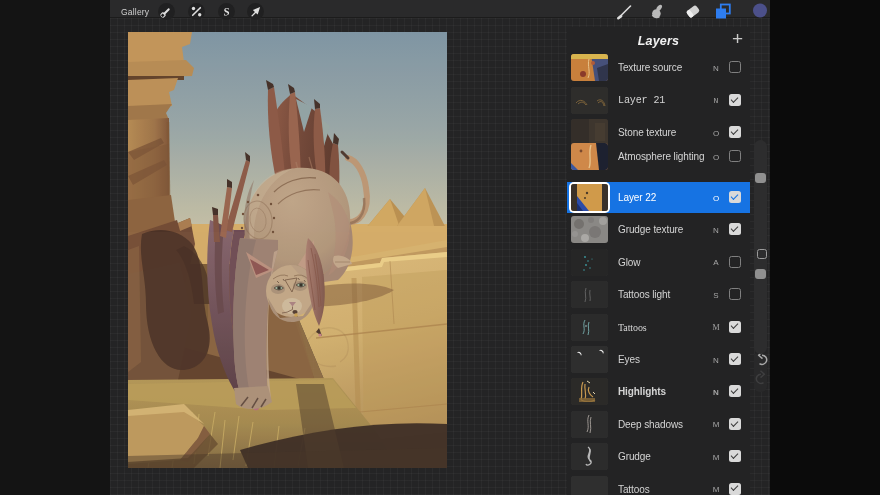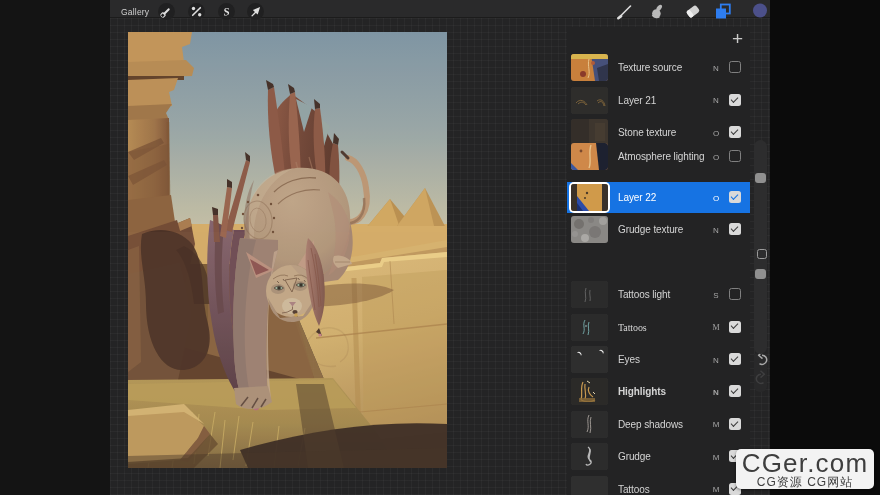--- a/index.html
+++ b/index.html
@@ -312,36 +312,37 @@
 
         <g transform="translate(613,11.5)">
           <rect x="-2.2" y="-7" width="9" height="9" fill="none" stroke="#2e7df0" stroke-width="1.8"></rect>
           <rect x="-7" y="-3" width="10" height="10" fill="#2e7df0"></rect>
         </g>
 
         <circle cx="650" cy="10.5" r="7" fill="#4c508a"></circle>
       </svg>
     </div>
     <div id="layers">
+      <div id="lhead-t">Layers</div>
       <div id="lhead-p">+</div>
       <div class="row" style="top:25.4px;">
         <div class="thumb"><svg width="37" height="27">
               <rect width="37" height="27" fill="#c8803c"></rect>
               <polygon points="20,0 37,0 37,27 24,27" fill="#46507a"></polygon>
               <rect width="37" height="5" fill="#d8b44e"></rect>
               <polygon points="26,14 37,10 37,27 28,27" fill="#30354c"></polygon>
               <circle cx="12" cy="20" r="3" fill="#8a3a2a"></circle>
               <circle cx="22" cy="9" r="2" fill="#b05a3a"></circle>
               <path d="M18,5 C16,12 20,18 17,24" stroke="#e8c28a" stroke-width="1" fill="none"></path>
             </svg></div>
         <div class="lname">Texture source</div>
         <div class="blend">N</div>
         <div class="chk off"></div>
       </div>
-      <div class="row" style="top:57.8px;">
+      <div class="row" style="top:57.8px;font-family:Liberation Mono, monospace;">
         <div class="thumb"><svg width="37" height="27">
               <rect width="37" height="27" fill="#2e2d2b"></rect>
               <path d="M5,16 C9,11 14,14 16,18 M7,17 C10,14 13,15 15,18" stroke="#98763f" stroke-width="0.7" fill="none"></path>
               <path d="M26,14 C30,11 33,14 34,19 M27,16 C30,13 32,15 33,19" stroke="#98763f" stroke-width="0.7" fill="none"></path>
             </svg></div>
         <div class="lname">Layer 21</div>
         <div class="blend">N</div>
         <div class="chk on"></div>
       </div>
       <div class="row" style="top:90.2px;">
@@ -386,20 +387,36 @@
               <circle cx="8" cy="8" r="5" fill="#6e6c68" opacity="0.8"></circle>
               <circle cx="24" cy="16" r="6" fill="#757370" opacity="0.8"></circle>
               <circle cx="32" cy="5" r="4" fill="#a8a6a2" opacity="0.8"></circle>
               <circle cx="14" cy="22" r="4" fill="#b2b0ac" opacity="0.8"></circle>
               <circle cx="20" cy="4" r="3" fill="#7d7b78" opacity="0.8"></circle>
               <circle cx="4" cy="18" r="3" fill="#9a9895" opacity="0.7"></circle>
             </svg></div>
         <div class="lname">Grudge texture</div>
         <div class="blend">N</div>
         <div class="chk on"></div>
+      </div>
+      <div class="row" style="top:219.8px;">
+        <div class="thumb"><svg width="37" height="27">
+              <rect width="37" height="27" fill="#262626"></rect>
+              <g fill="#3d9aa0">
+                <circle cx="14" cy="8" r="0.9"></circle>
+                <circle cx="17" cy="12" r="0.8"></circle>
+                <circle cx="15" cy="16" r="0.9"></circle>
+                <circle cx="19" cy="19" r="0.7"></circle>
+                <circle cx="13" cy="21" r="0.8"></circle>
+                <circle cx="21" cy="10" r="0.6"></circle>
+              </g>
+            </svg></div>
+        <div class="lname">Glow</div>
+        <div class="blend">A</div>
+        <div class="chk off"></div>
       </div>
       <div class="row" style="top:252.2px;">
         <div class="thumb"><svg width="37" height="27">
               <rect width="37" height="27" fill="#2b2b2b"></rect>
               <path d="M15,7 C13,12 16,16 14,21 M19,9 C18,13 20,17 19,20" stroke="#6e6e6e" stroke-width="0.8" fill="none"></path>
             </svg></div>
         <div class="lname">Tattoos light</div>
         <div class="blend">S</div>
         <div class="chk off"></div>
       </div>
@@ -472,17 +489,13 @@
         <path d="M 10.5,20.8 L 14.4,24.3 L 10.5,27.6" stroke-linejoin="round"></path>
       </g>
     </svg>
     <div id="strack"></div>
     <div class="shandle" style="top:173px;"></div>
     <div class="shandle" style="top:269px;"></div>
     <div id="sqbtn"></div>
   </div>
   <div id="leftbar"></div>
   <div id="rightbar"></div>
-  <div id="wm">
-      <div class="big">CGer.com</div>
-      <div class="small">CG资源 CG网站</div>
-    </div>
 </div>
 
 </body></html>

